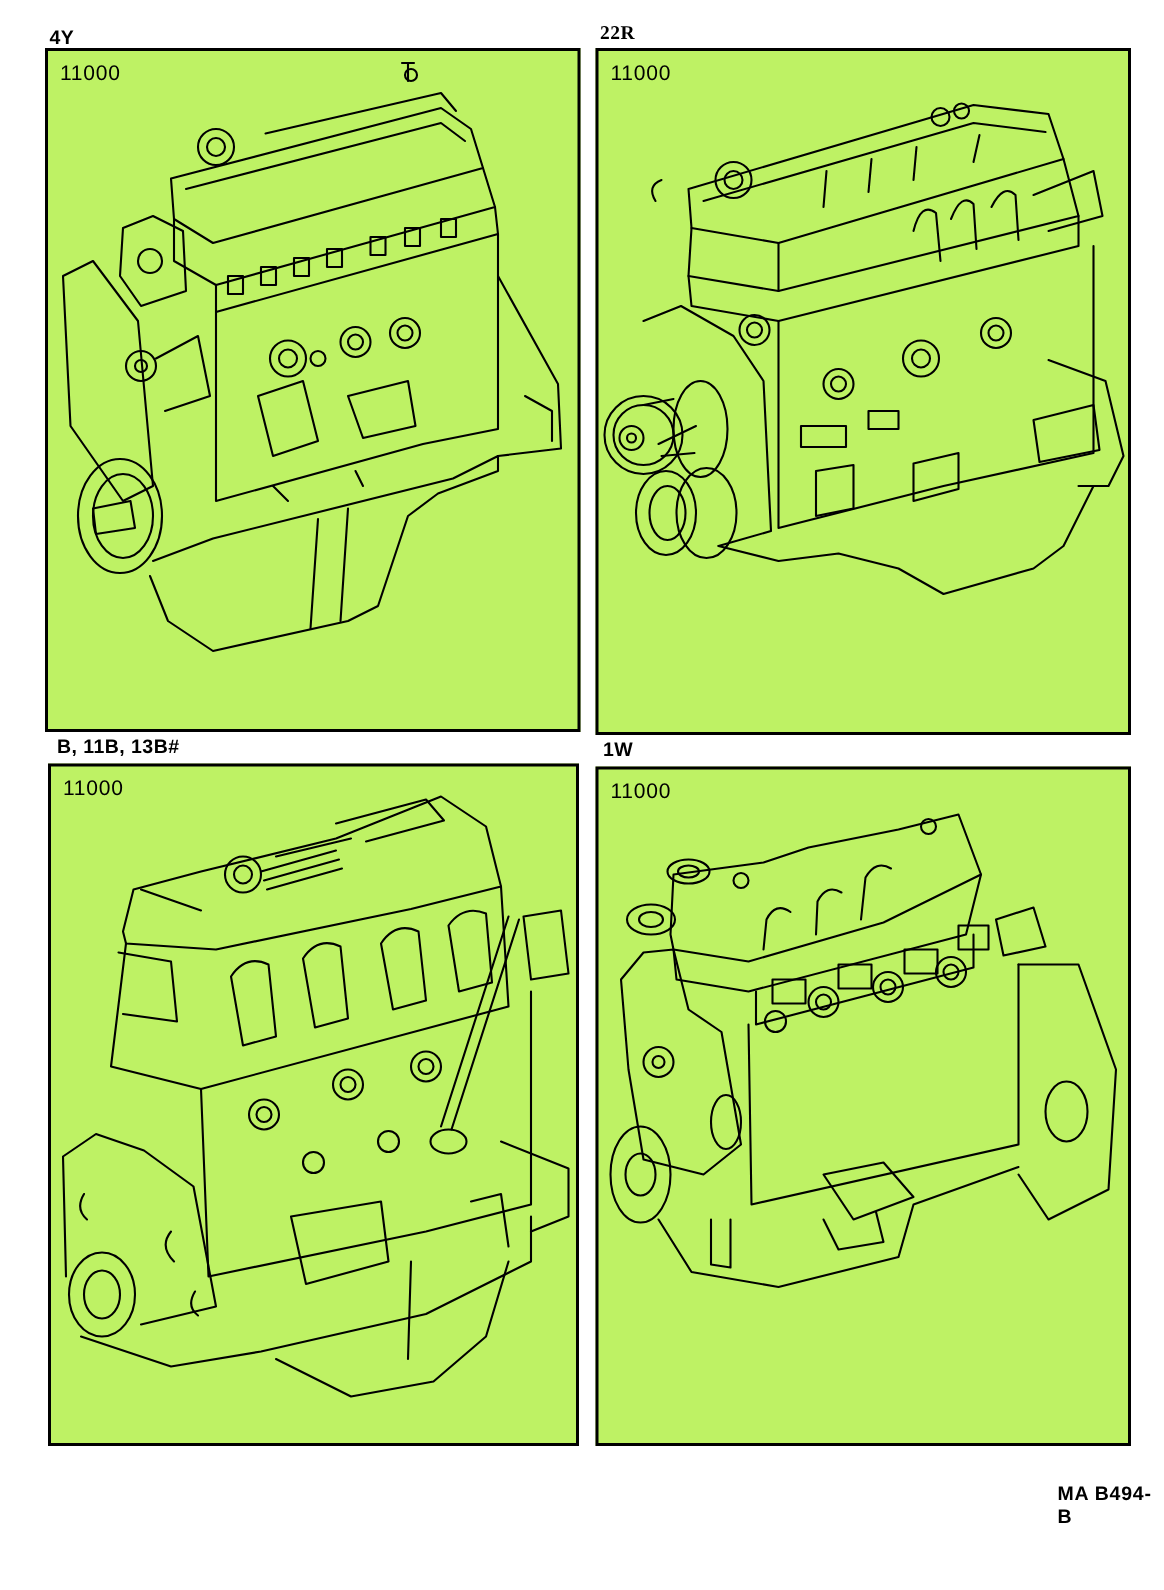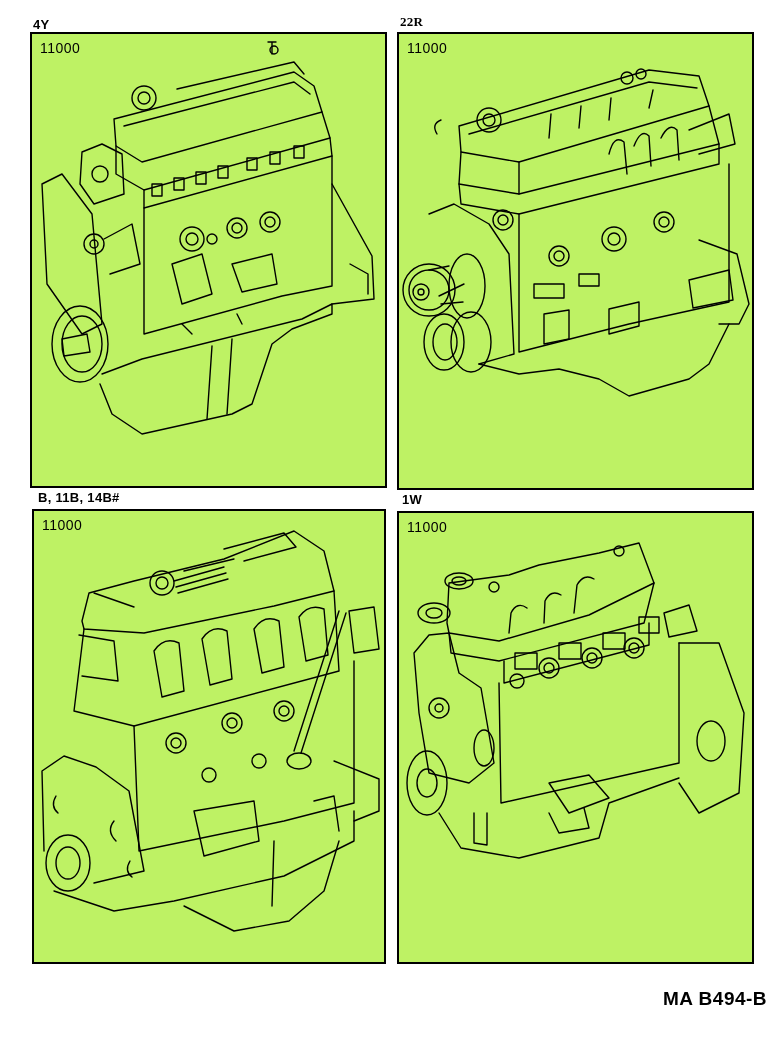--- a/index.html
+++ b/index.html
@@ -1,21 +1,21 @@
 <!DOCTYPE html>
 <html><head>
 <meta charset="utf-8">
 <style>
   html,body{margin:0;padding:0;background:#fff;}
   body{width:776px;height:1060px;position:relative;overflow:hidden;font-family:"Liberation Sans",sans-serif;color:#000;}
   .label{position:absolute;font-size:13px;font-weight:bold;letter-spacing:0.3px;line-height:14px;}
   .frame{position:absolute;border:2px solid #000;box-sizing:border-box;background:#bef264;}
   .partno{position:absolute;left:8px;top:6px;font-size:14px;letter-spacing:0.5px;}
   .art{position:absolute;left:0;top:0;}
-  .footer{position:absolute;font-size:19px;font-weight:bold;letter-spacing:0.5px;}
+  .footer{position:absolute;font-size:13px;font-weight:bold;letter-spacing:0.5px;margin-left:42px;}
   svg *{fill:none;stroke:#000;stroke-width:1.4;stroke-linejoin:round;stroke-linecap:round;}
 </style>
 </head>
 <body>
 
 <div class="label" style="left:33px;top:18px;">4Y</div>
 <div class="frame" style="left:30px;top:32px;width:357px;height:456px;">
   <div class="partno">11000</div>
   <svg class="art" width="357" height="456" viewBox="0 0 357 456">
 
@@ -119,21 +119,21 @@
     <path d="M80 330 L120 340 L160 335 L200 345 L230 362 L290 345 L310 330 L330 290"></path>
 
     <rect x="135" y="250" width="30" height="14"></rect>
       <rect x="180" y="240" width="20" height="12"></rect>
     <path d="M145 280 L145 310 L170 305 L170 276 Z"></path>
     <path d="M210 275 L210 300 L240 292 L240 268 Z"></path>
     <path d="M290 246 L330 236 L334 266 L294 274 Z"></path>
   </svg>
 </div>
 
-<div class="label" style="left:38px;top:491px;">B, 11B, 14B#</div>
+<div class="label" style="left:38px;top:491px;">B, 11B, 13B#</div>
 <div class="frame" style="left:32px;top:509px;width:354px;height:455px;">
   <div class="partno">11000</div>
   <svg class="art" width="354" height="455" viewBox="0 0 354 455">
 
     <path d="M48 110 L55 82 L100 70 L190 48 L260 20 L290 40 L300 80 L240 95 L110 122 L50 118 Z"></path>
     <path d="M60 82 L100 96 M150 60 L200 48"></path>
     <circle cx="128" cy="72" r="12"></circle>
       <circle cx="128" cy="72" r="6"></circle>
     <path d="M190 38 L250 22 L262 36 L210 50"></path>
     <path d="M140 70 L190 56 M142 76 L192 62 M144 82 L194 68"></path>

